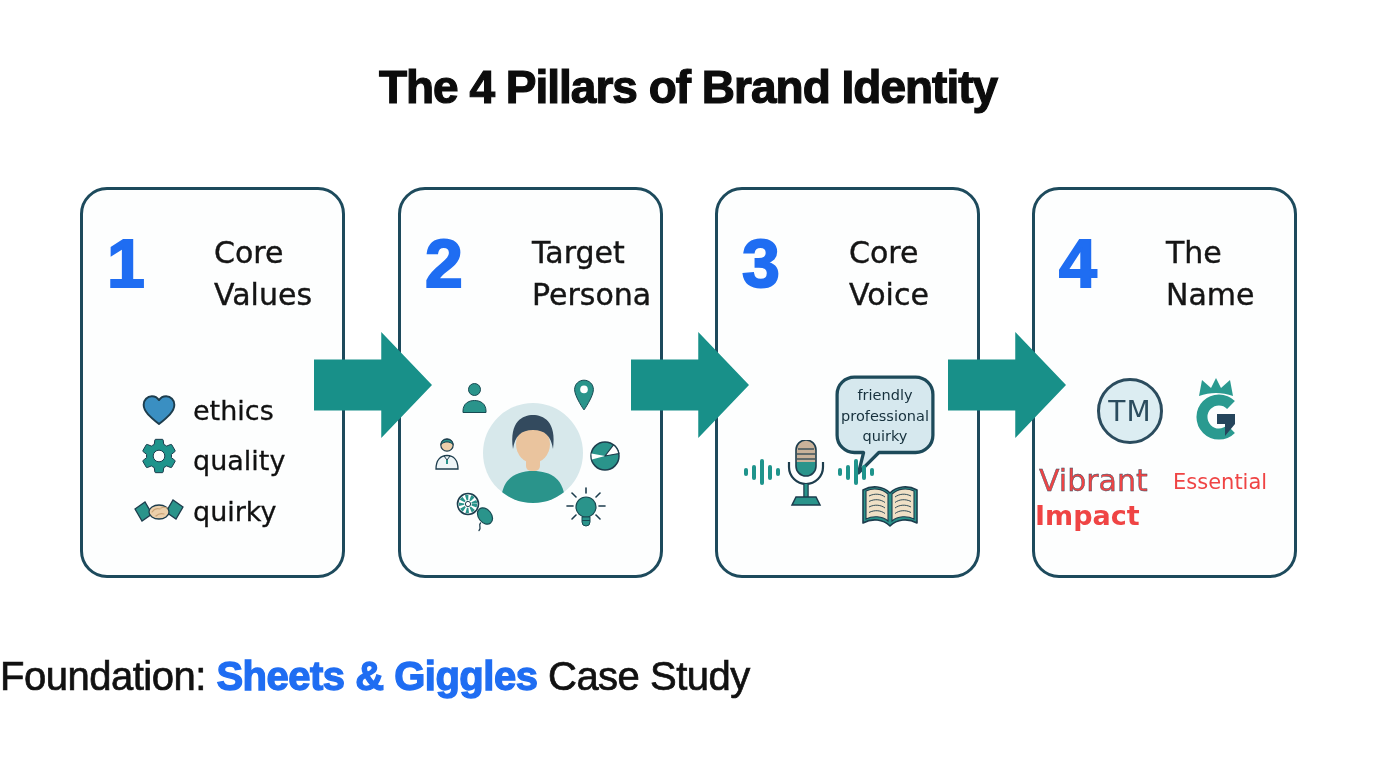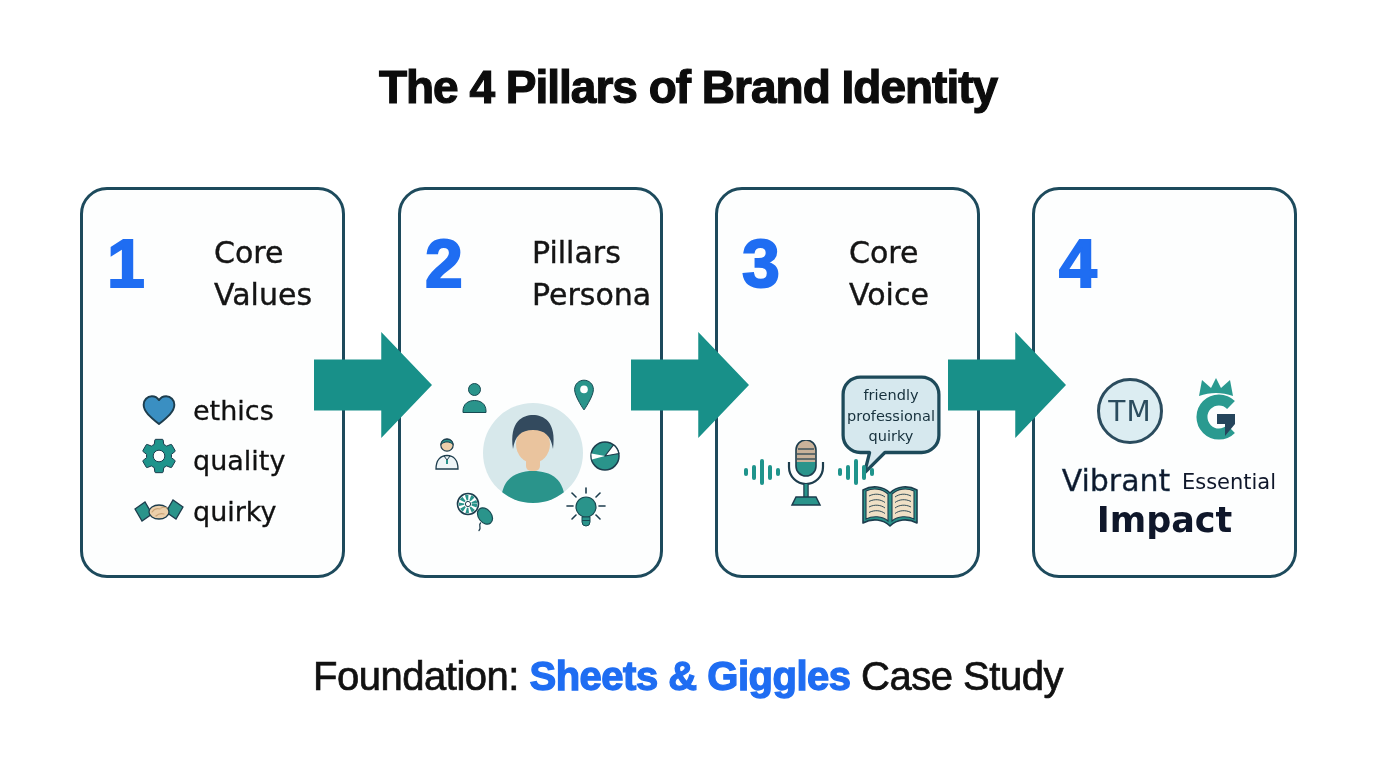--- a/index.html
+++ b/index.html
@@ -36,36 +36,36 @@
     background:#d7e8eb;overflow:hidden;}
   .p-user{left:60px;top:192px}.p-pin{left:172px;top:189px}.p-doctor{left:31px;top:244px}
   .p-pie{left:188px;top:250px}.p-wheel{left:53px;top:301px}.p-bulb{left:163px;top:296px}
 
   
   .micgroup{position:absolute;left:26px;top:250px;width:140px;height:80px;}
   .bars{position:absolute;display:flex;align-items:center;gap:4px;height:28px;}
   .bars i{display:block;width:4px;border-radius:2px;background:#1f948c;}
   .bars-l{left:0;top:18px}.bars-r{left:94px;top:18px}
   .mic{position:absolute;left:38px;top:0;}
-  .bubble{position:absolute;left:120px;top:184px;width:106px;height:104px;}
+  .bubble{position:absolute;left:114px;top:184px;width:106px;height:104px;}
   .bubble-text{position:absolute;left:0;top:11px;width:100%;text-align:center;
     font-size:14.5px;line-height:20.5px;color:#16303c;}
   .book{position:absolute;left:142px;top:290px;}
 
   
   .tm-badge{position:absolute;left:62px;top:188px;width:60px;height:60px;border-radius:50%;
     background:#dcedf2;border:3.5px solid #2b4c5e;display:flex;align-items:center;
     justify-content:center;font-size:28px;color:#2b4c5e;letter-spacing:1px;}
   .glogo{position:absolute;left:156px;top:184px;}
-  .word{position:absolute;color:#0f172a;text-align:center;}
+  .word{position:absolute;color:#ef4444;text-align:left;}
   .word-vibrant{left:4px;top:273px;width:154px;font-size:30px;-webkit-text-stroke:0.4px #2c4d63;}
   .word-essential{left:138px;top:280px;width:112px;font-size:21px;}
-  .word-impact{left:0;top:310px;width:100%;font-size:35px;font-weight:bold;}
-
-  .footer{position:absolute;top:654px;left:0;width:100%;text-align:center;font-size:40px;
+  .word-impact{left:0;top:310px;width:100%;font-size:27px;font-weight:bold;}
+
+  .footer{position:absolute;top:654px;left:0;width:100%;text-align:left;font-size:40px;
     color:#111;-webkit-text-stroke:0.7px #111;font-family:"Liberation Sans",sans-serif;
     letter-spacing:-0.5px;}
   .footer .hl{color:#1f6df2;-webkit-text-stroke:1.3px #1f6df2;font-weight:bold;}
 </style>
 </head>
 <body>
 
 <div class="canvas">
 
   <div class="page-title">The 4 Pillars of Brand Identity</div>
@@ -101,21 +101,21 @@
           <path d="M18 17c2-3 5-4 8-3 M22 21c2-2 5-3 8-2 M27 13c2-1 4-1 6 0" stroke="#c9a478" stroke-width="1.2" fill="none" stroke-linecap="round"></path>
         </svg>
       </span>
       <span class="vlabel">quirky</span>
     </div>
   </div>
 
   <div class="card card2">
     <div class="num">2</div>
     <div class="card-title">
-      <span>Pillars</span><br>
+      <span>Target</span><br>
       <span>Persona</span>
     </div>
     <span class="abs p-user">
       <svg width="27" height="31" viewBox="0 0 27 31">
           <circle cx="13.5" cy="7.5" r="6" fill="#2a948b" stroke="#174a52"></circle>
           <path d="M2 29c0-7 5.2-10.5 11.5-10.5S25 22 25 29v1.5H2z" fill="#2a948b" stroke="#174a52"></path>
         </svg>
     </span>
     <span class="abs p-pin">
       <svg width="22" height="33" viewBox="0 0 22 33">
@@ -236,20 +236,24 @@
             <path d="M51 21.5 C45 18.5 39 19.5 35 22.5"></path>
           <path d="M51 27 C45 24 39 25 35 28"></path>
             <path d="M51 32.5 C45 29.5 39 30.5 35 33.5"></path>
         </g>
       </svg>
     </span>
   </div>
 
   <div class="card card4">
     <div class="num">4</div>
+    <div class="card-title">
+      <span>The</span><br>
+      <span>Name</span>
+    </div>
     <div class="tm-badge">
       <span>TM</span>
     </div>
     <span class="glogo">
       <svg width="50" height="66" viewBox="0 0 50 66">
         <path d="M8 22 L11 6 L20 14 L25 4 L30 14 L39 6 L42 22 C31 18 19 18 8 22 Z" fill="#2a9a90"></path>
         <path d="M40 31 A17 17 0 1 0 40 55" fill="none" stroke="#2a9a90" stroke-width="11"></path>
         <path d="M26 40 H44 V50 L34 62 V50 H26 Z" fill="#25455c"></path>
       </svg>
     </span>

